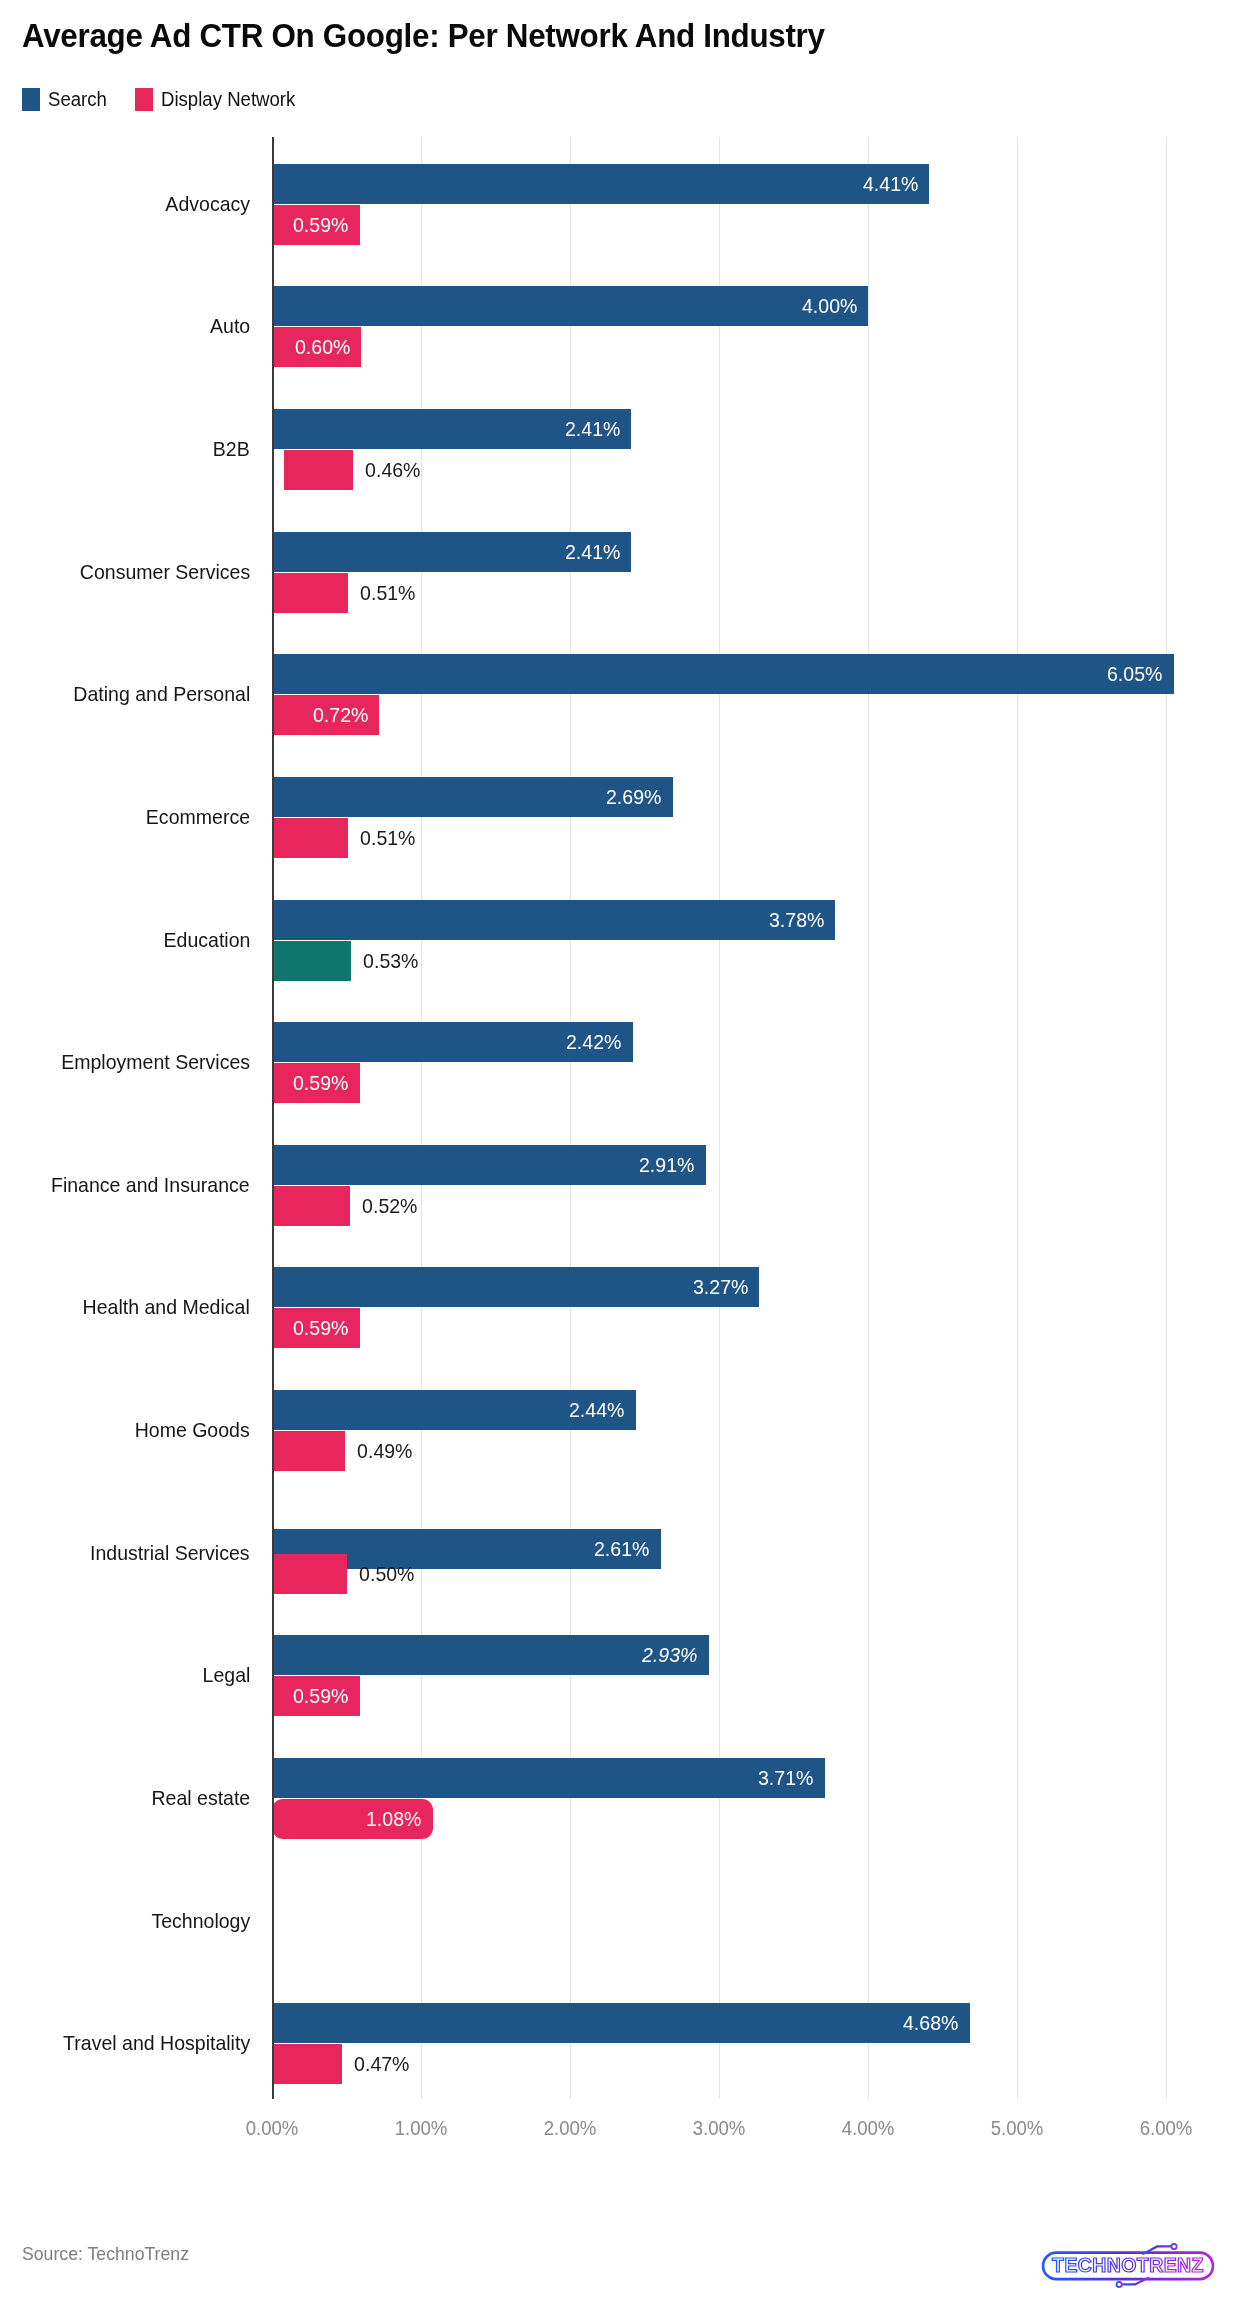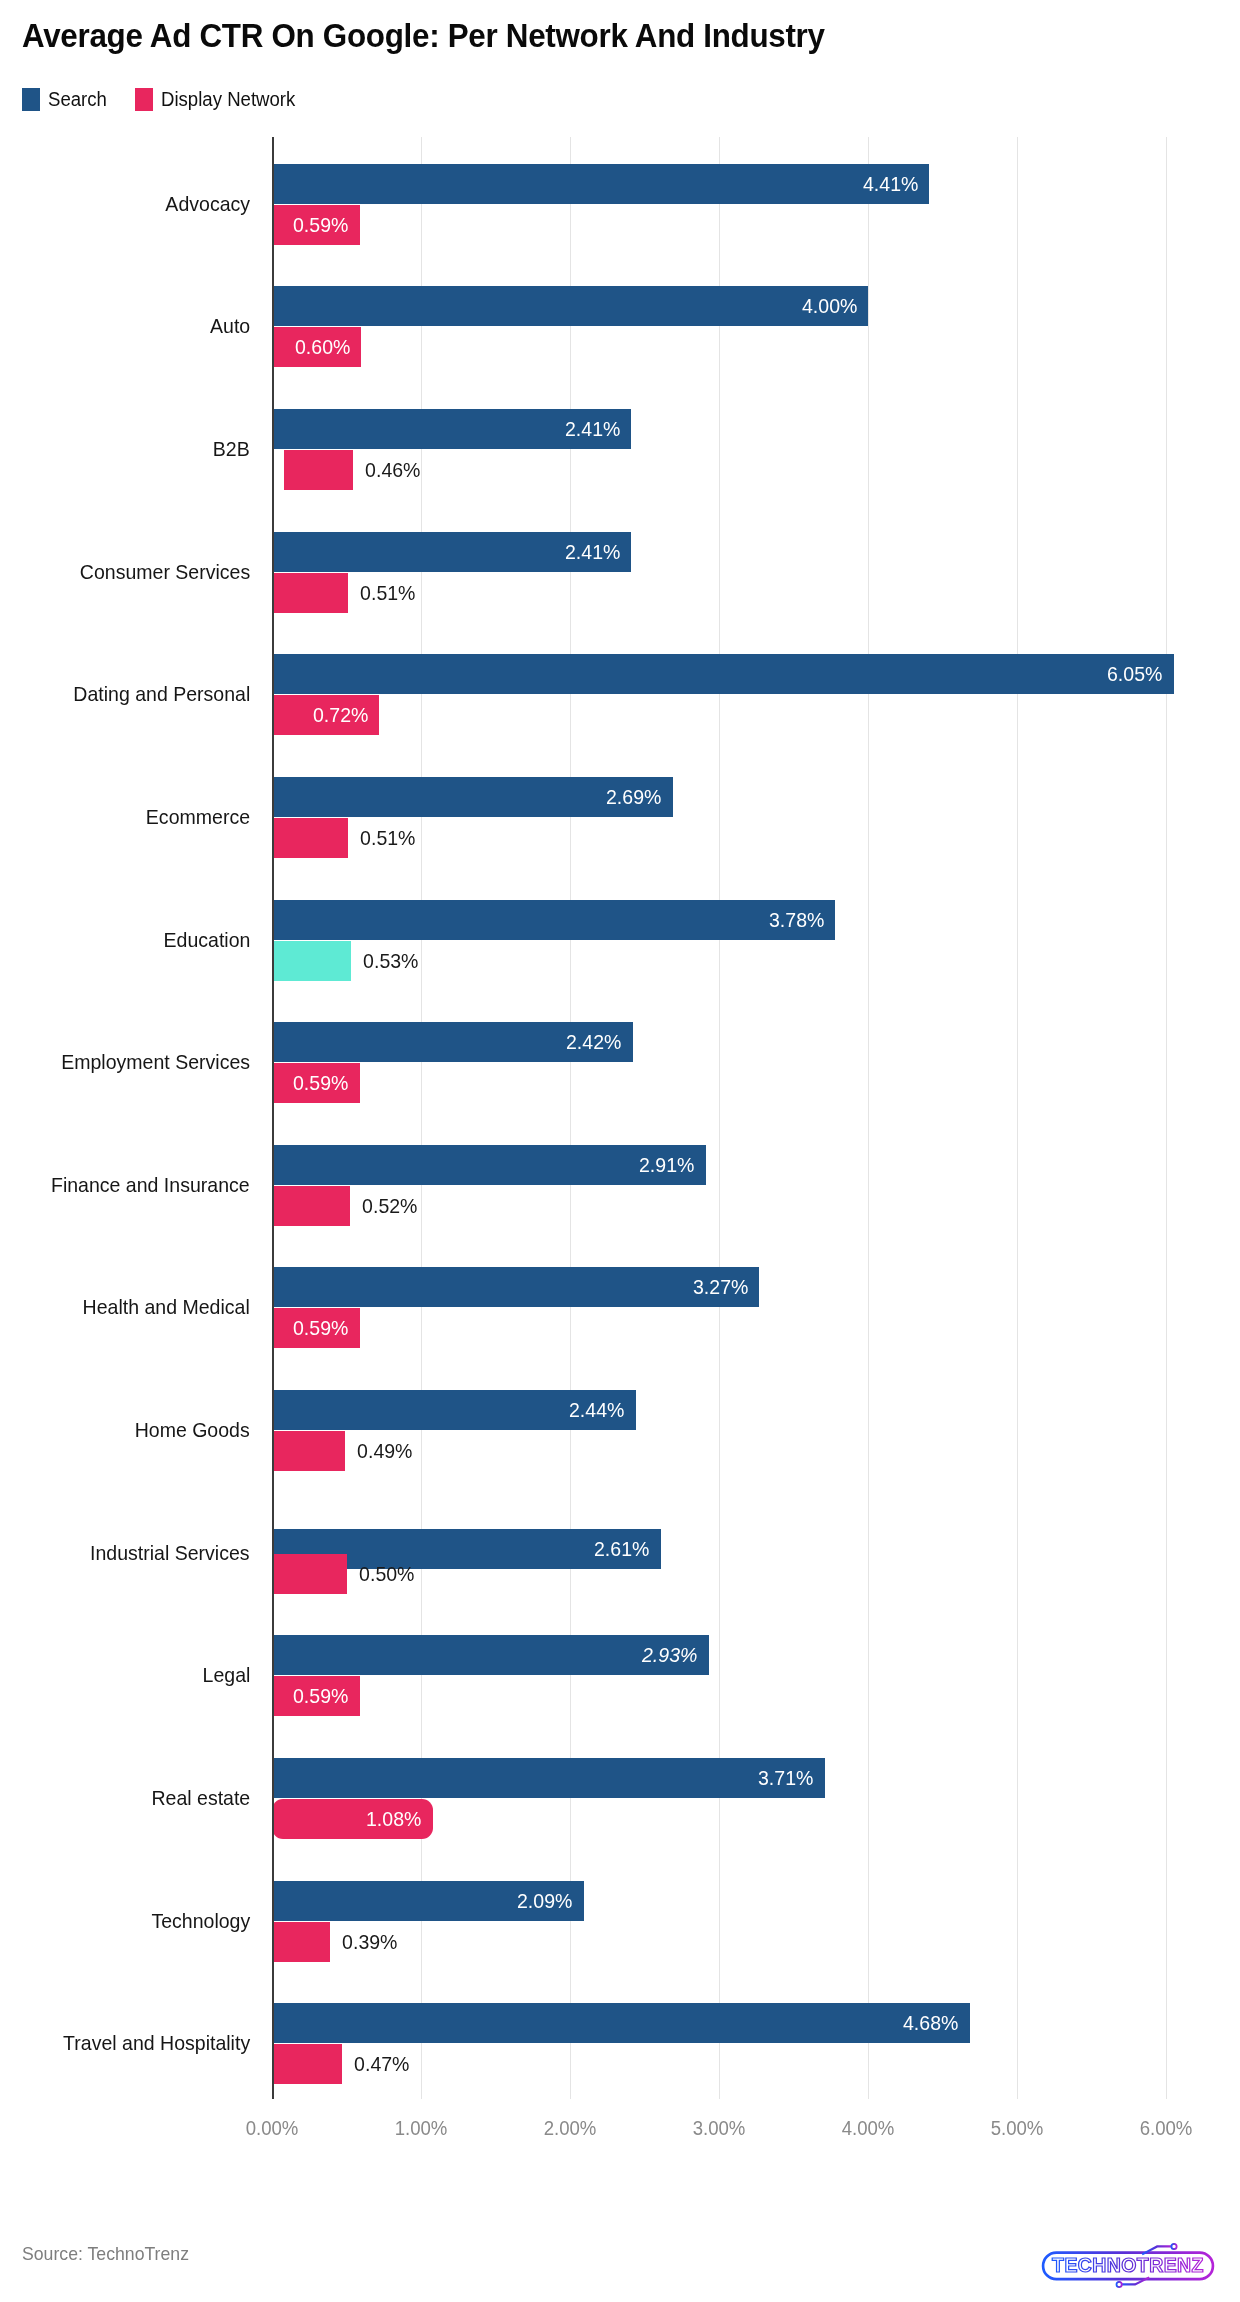--- a/index.html
+++ b/index.html
@@ -218,21 +218,21 @@
             </div>
           </div>
         </div>
         <div class="row" style="top: 762.562px; height: 81px;">
           <div class="bar-wrap" style="position: absolute; top: 0px; left: 0px; right: 0px; height: 40px;">
             <div class="bar search" style="width: 563.4px; background: rgb(31, 84, 135);">
               <span class="bar-label inside">3.78%</span>
             </div>
           </div>
           <div class="bar-wrap" style="position: absolute; top: 41px; left: 0px; right: 0px; height: 40px;">
-            <div class="bar display" style="width: 78.9952px; background: #5eead4; padding-left: 48px;">
+            <div class="bar display" style="width: 78.9952px; background: #0f766e; padding-left: 48px;">
               <span class="bar-label outside">0.53%</span>
             </div>
           </div>
         </div>
         <div class="row" style="top: 885.188px; height: 81px;">
           <div class="bar-wrap" style="position: absolute; top: 0px; left: 0px; right: 0px; height: 40px;">
             <div class="bar search" style="width: 360.695px; background: rgb(31, 84, 135);">
               <span class="bar-label inside">2.42%</span>
             </div>
           </div>
@@ -304,32 +304,20 @@
         </div>
         <div class="row" style="top: 1620.94px; height: 81px;">
           <div class="bar-wrap" style="position: absolute; top: 0px; left: 0px; right: 0px; height: 40px;">
             <div class="bar search" style="width: 552.967px; background: rgb(31, 84, 135);">
               <span class="bar-label inside">3.71%</span>
             </div>
           </div>
           <div class="bar-wrap" style="position: absolute; top: 41px; left: 0px; right: 0px; height: 40px;">
             <div class="bar display" style="width: 160.971px; background: rgb(232, 38, 94); border-radius: 11px;">
               <span class="bar-label inside">1.08%</span>
-            </div>
-          </div>
-        </div>
-        <div class="row" style="top: 1743.56px; height: 81px;">
-          <div class="bar-wrap" style="position: absolute; top: 0px; left: 0px; right: 0px; height: 40px;">
-            <div class="bar search" style="width: 311.51px; background: rgb(31, 84, 135);">
-              <span class="bar-label inside">2.09%</span>
-            </div>
-          </div>
-          <div class="bar-wrap" style="position: absolute; top: 41px; left: 0px; right: 0px; height: 40px;">
-            <div class="bar display" style="width: 58.1286px; background: rgb(232, 38, 94);">
-              <span class="bar-label outside">0.39%</span>
             </div>
           </div>
         </div>
         <div class="row" style="top: 1866.19px; height: 81px;">
           <div class="bar-wrap" style="position: absolute; top: 0px; left: 0px; right: 0px; height: 40px;">
             <div class="bar search" style="width: 697.543px; background: rgb(31, 84, 135);">
               <span class="bar-label inside">4.68%</span>
             </div>
           </div>
           <div class="bar-wrap" style="position: absolute; top: 41px; left: 0px; right: 0px; height: 40px;">

